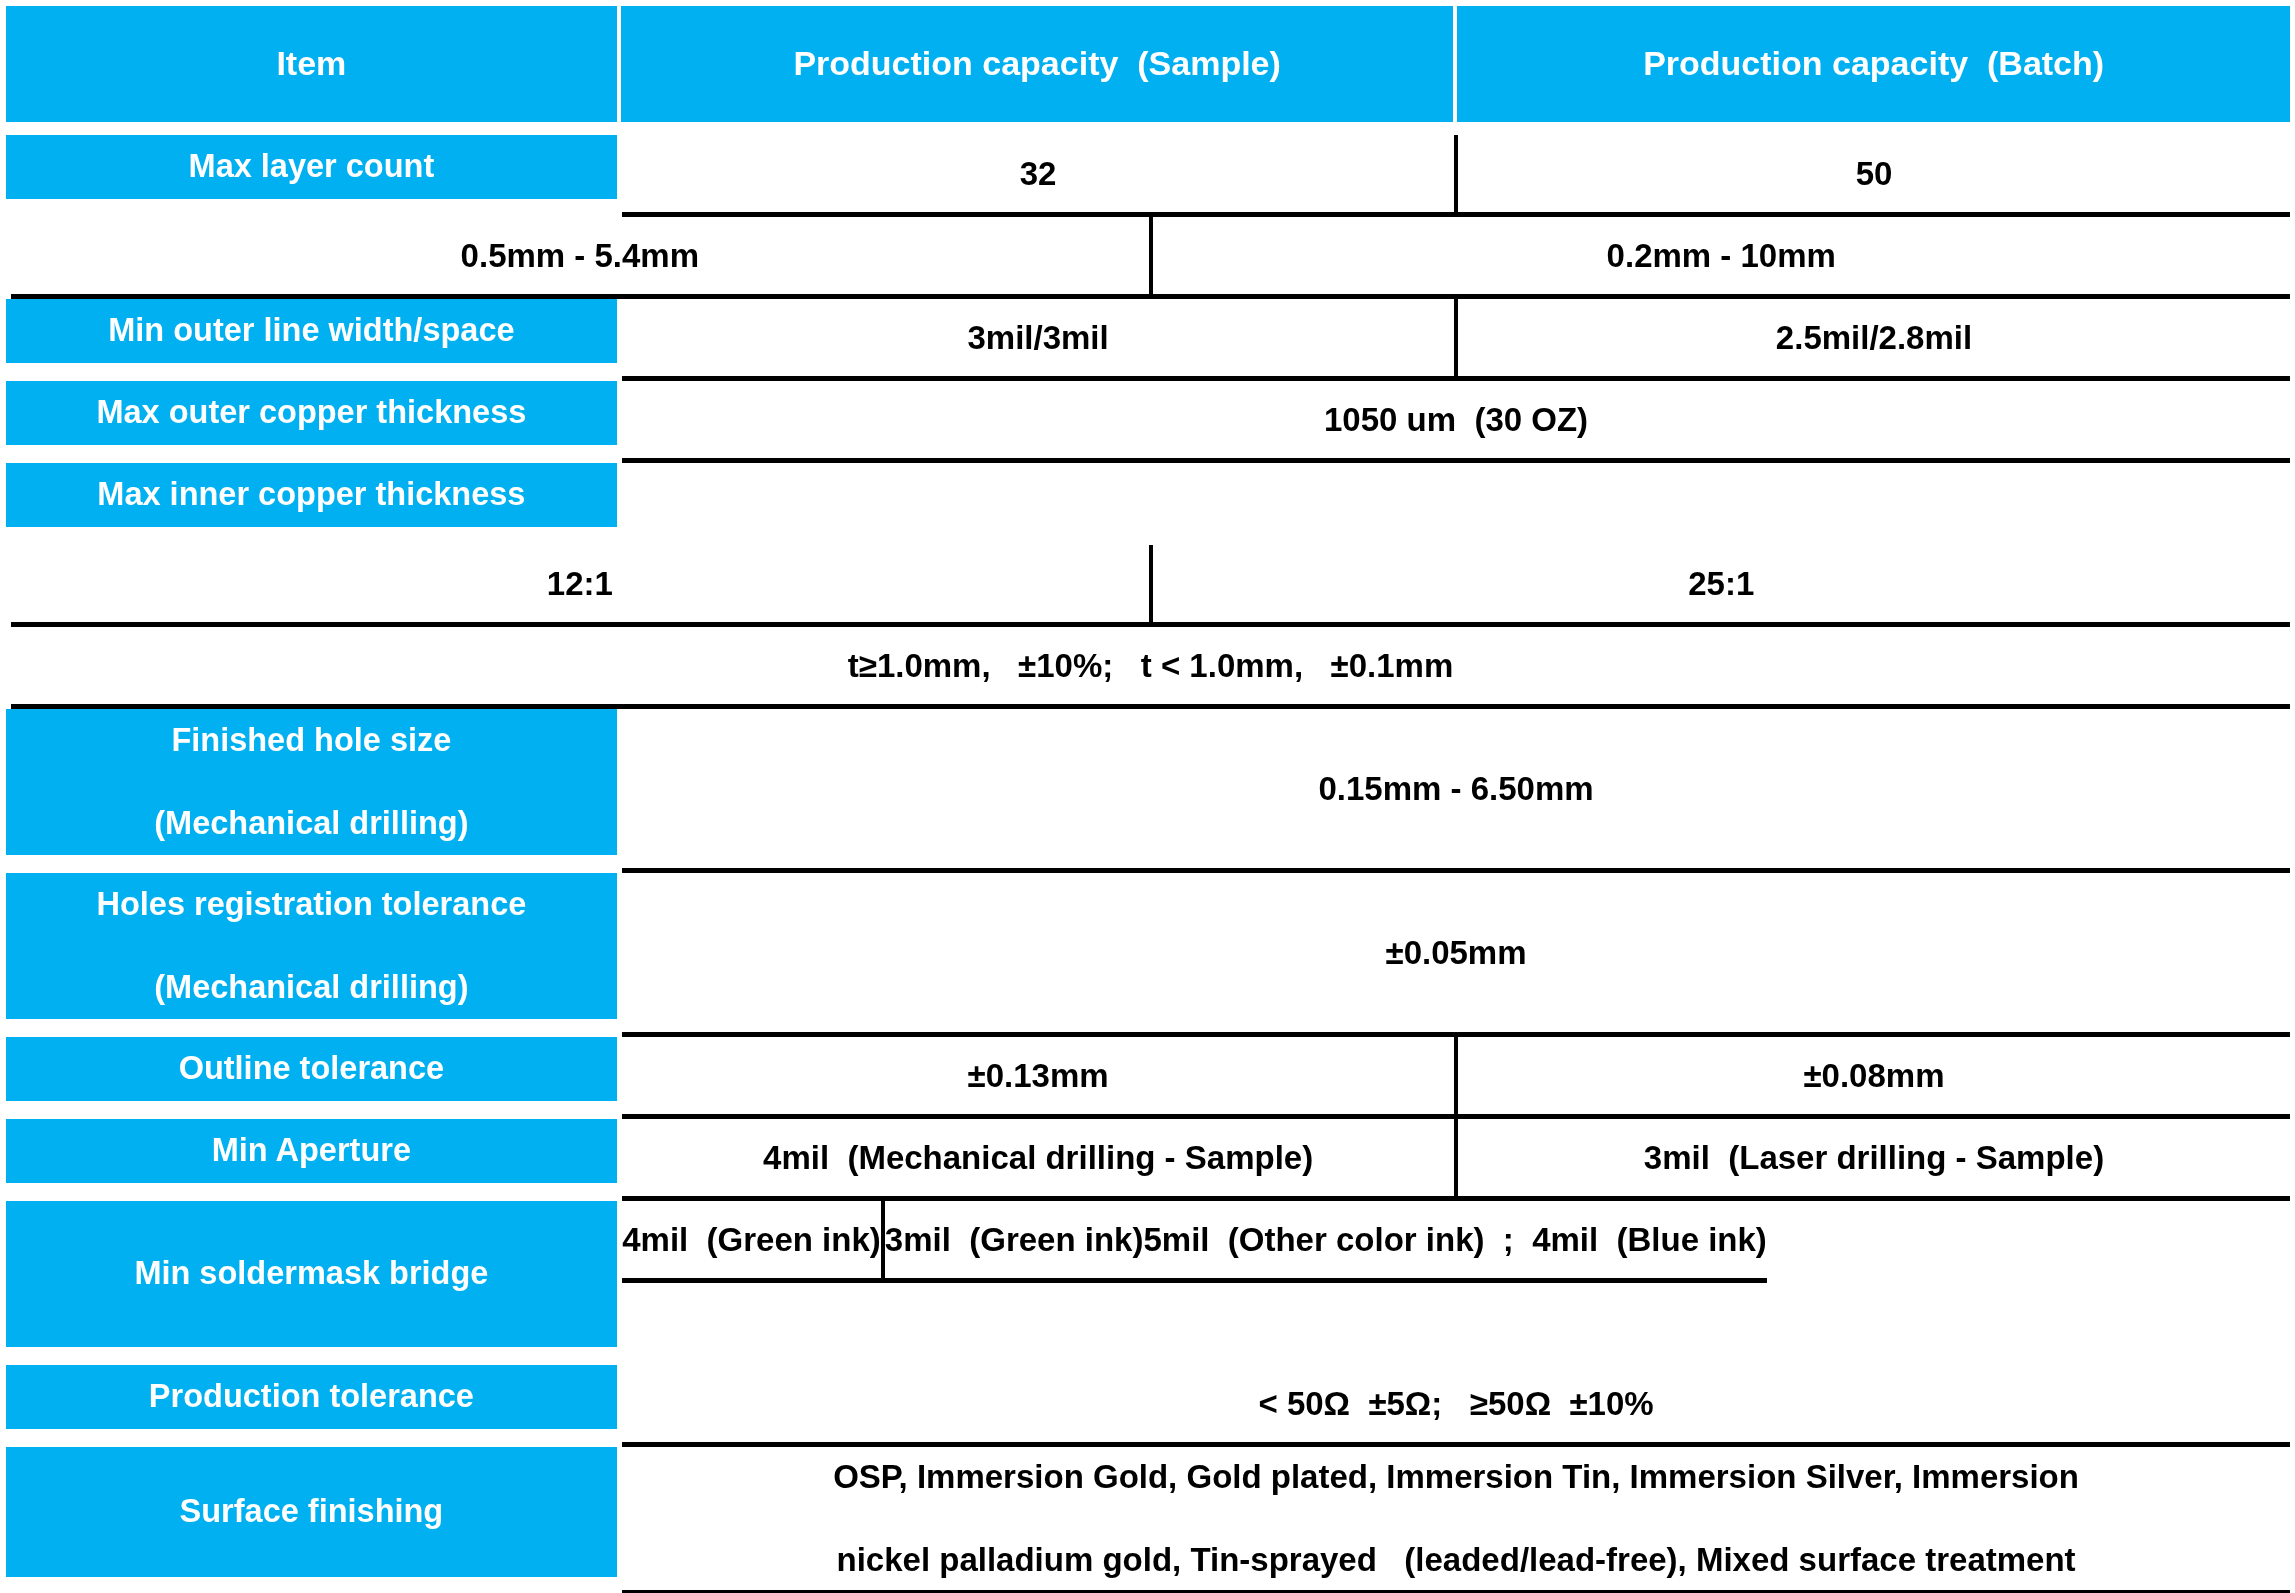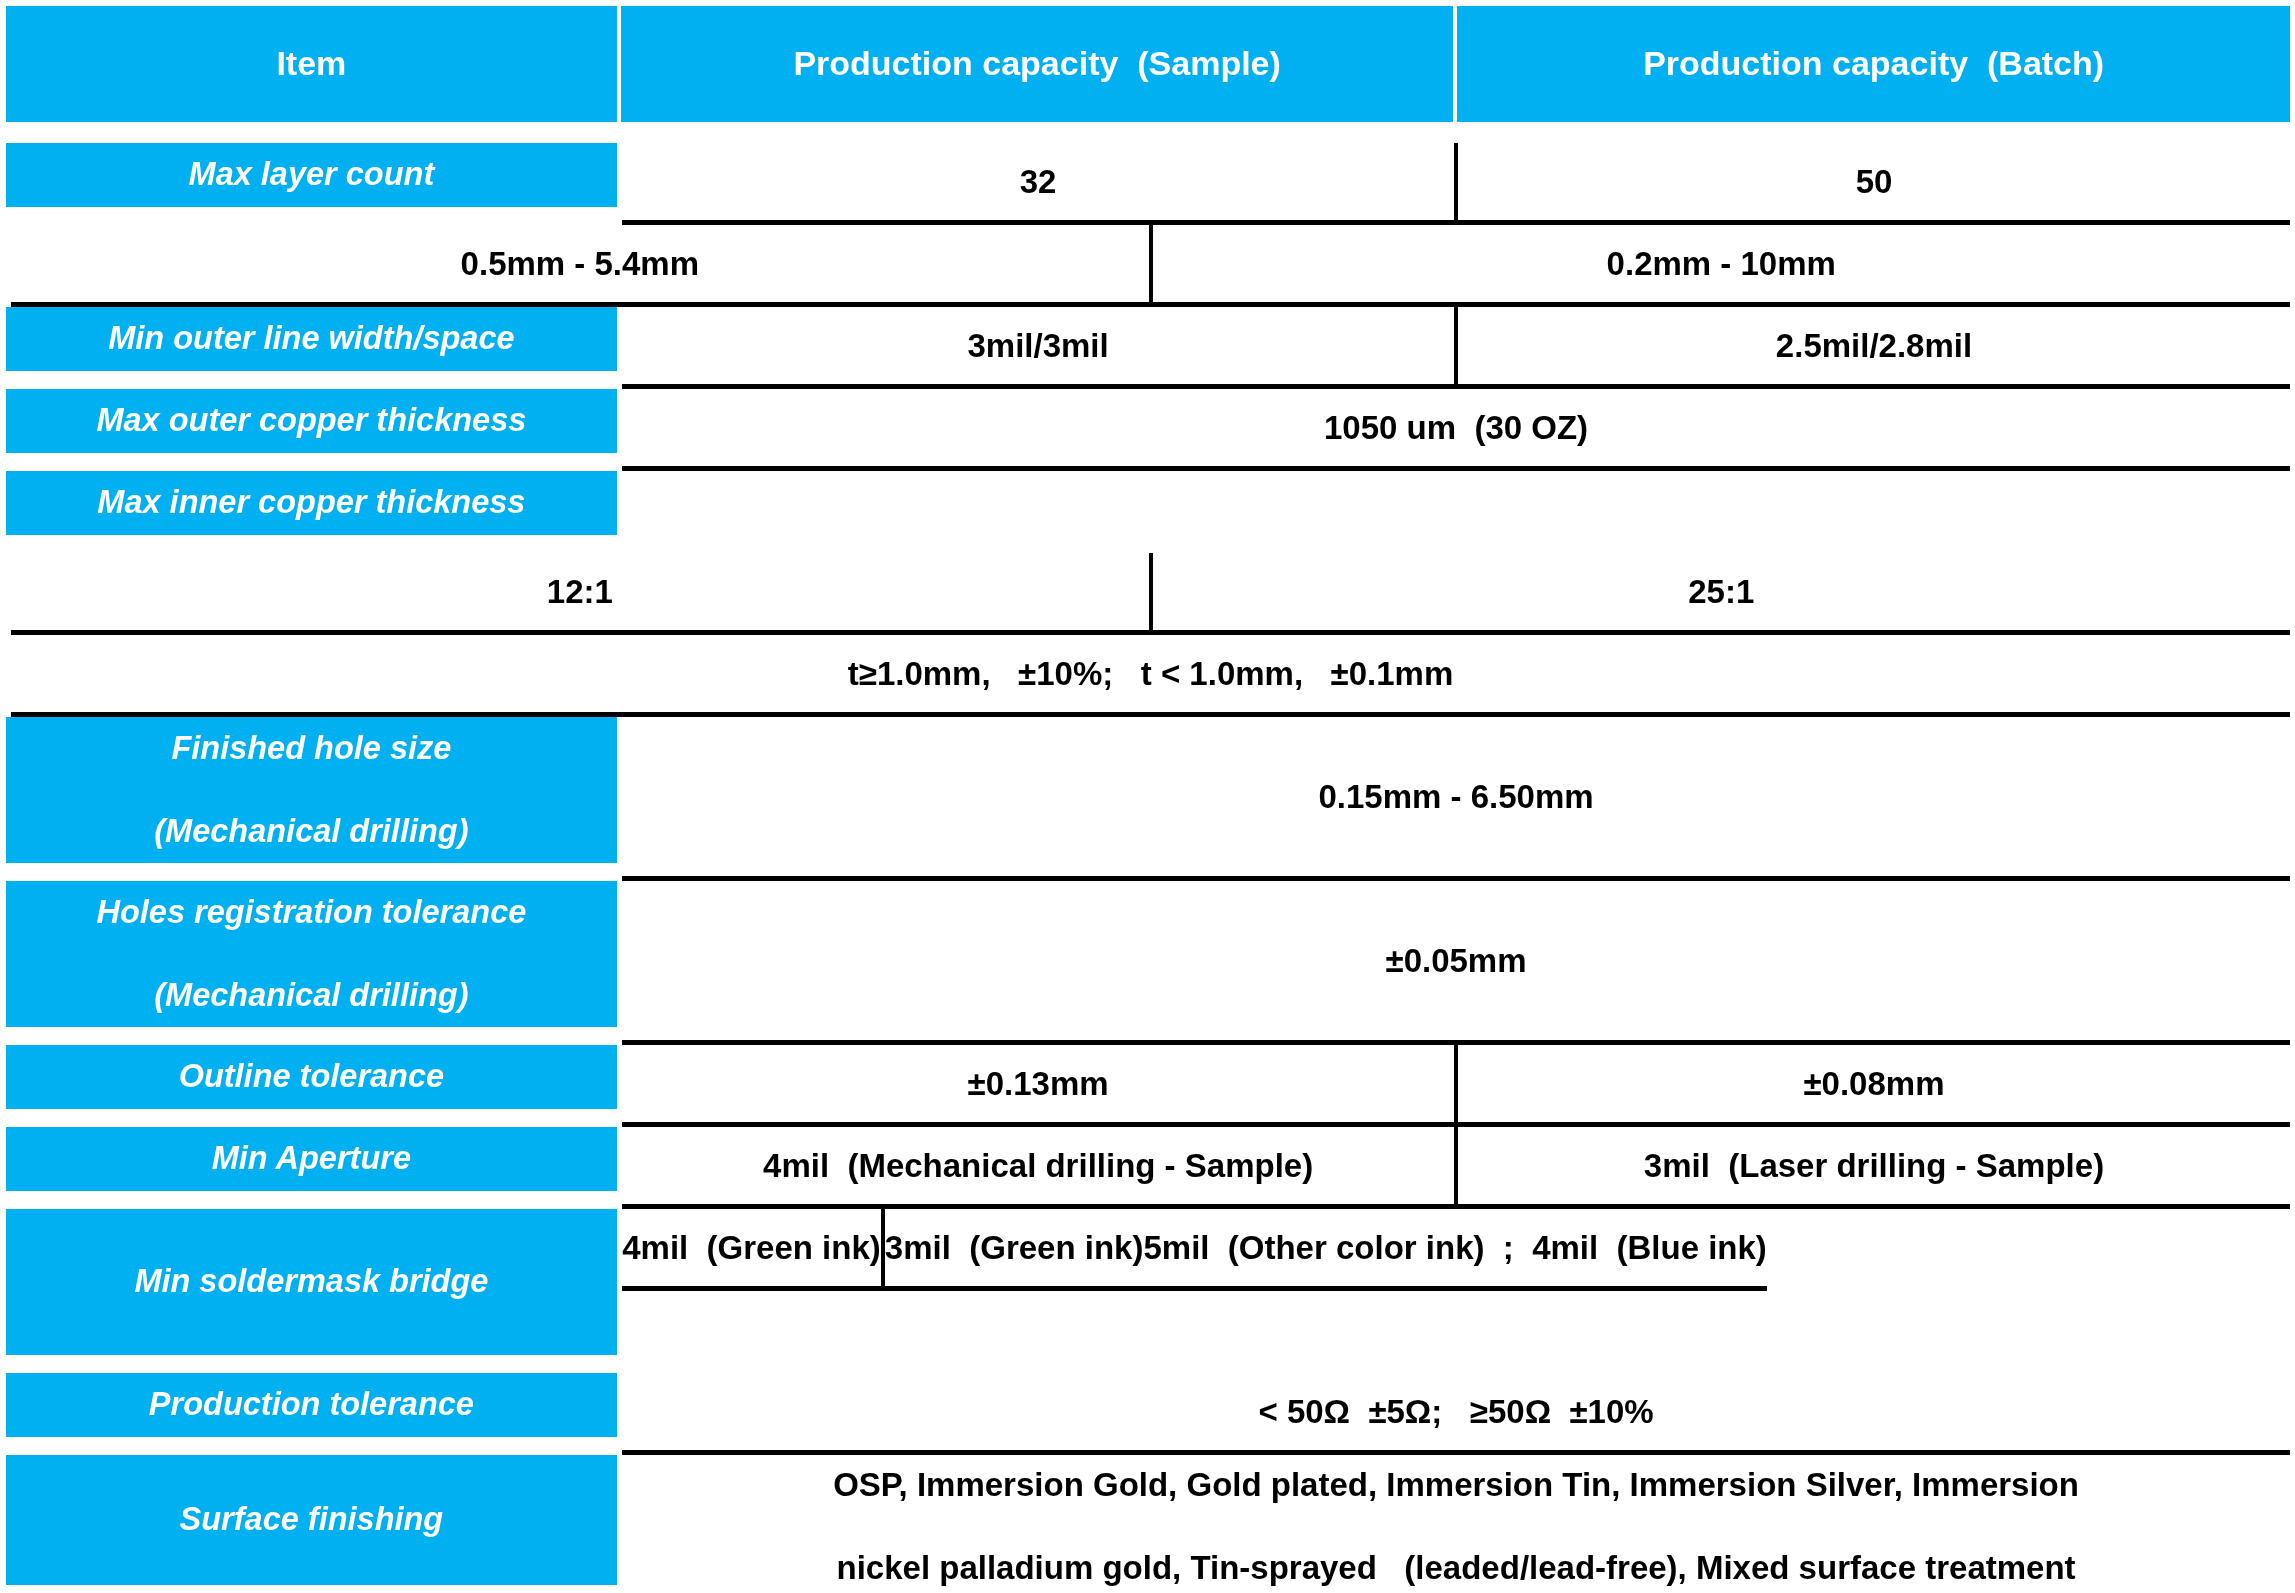--- a/index.html
+++ b/index.html
@@ -9,21 +9,21 @@
     font-family:"Liberation Sans","DejaVu Sans",sans-serif;
     font-weight:bold;
   }
   .table {
     position:absolute; left:5.9px; top:5.9px;
     width:2284px; height:1582px;
     display:flex; flex-direction:column;
   }
   
   .hrow {
-    height:116px; margin-bottom:21px;
+    height:116px; margin-bottom:13px;
     display:flex; gap:4px; flex:none;
   }
   .hcell {
     background:var(--accent);
     color:#fff; font-size:34px;
     display:flex; align-items:center; justify-content:center;
     white-space:pre-wrap; text-align:center;
   }
   .hcell.item { width:611px; flex:none; }
   .hcell.grow { flex:1 1 0; }
@@ -31,21 +31,21 @@
   .grp { display:flex; flex:none; align-items:stretch; }
   .grp.single   { height:82px; }
   .grp.tall     { height:164px; }
   .grp.last     { height:148px; }
   .lbl {
     width:611px; flex:none;
     margin-bottom:18px;
     background:var(--accent);
     color:#fff; font-size:32.5px; line-height:83px;
     display:flex; align-items:center; justify-content:center;
-    white-space:pre-wrap; text-align:center;font-style:italic;
+    white-space:pre-wrap; text-align:center;
   }
   .data {
     flex:1 1 0; margin-left:5.3px;
     border-bottom:5.3px solid #000;
     display:flex; align-items:stretch;
   }
   .data.col { flex-direction:row; border-bottom:none; }
   .subrow { height:82px; flex:none; border-bottom:5.3px solid #000; display:flex; }
   .val {
     flex:1 1 0;

